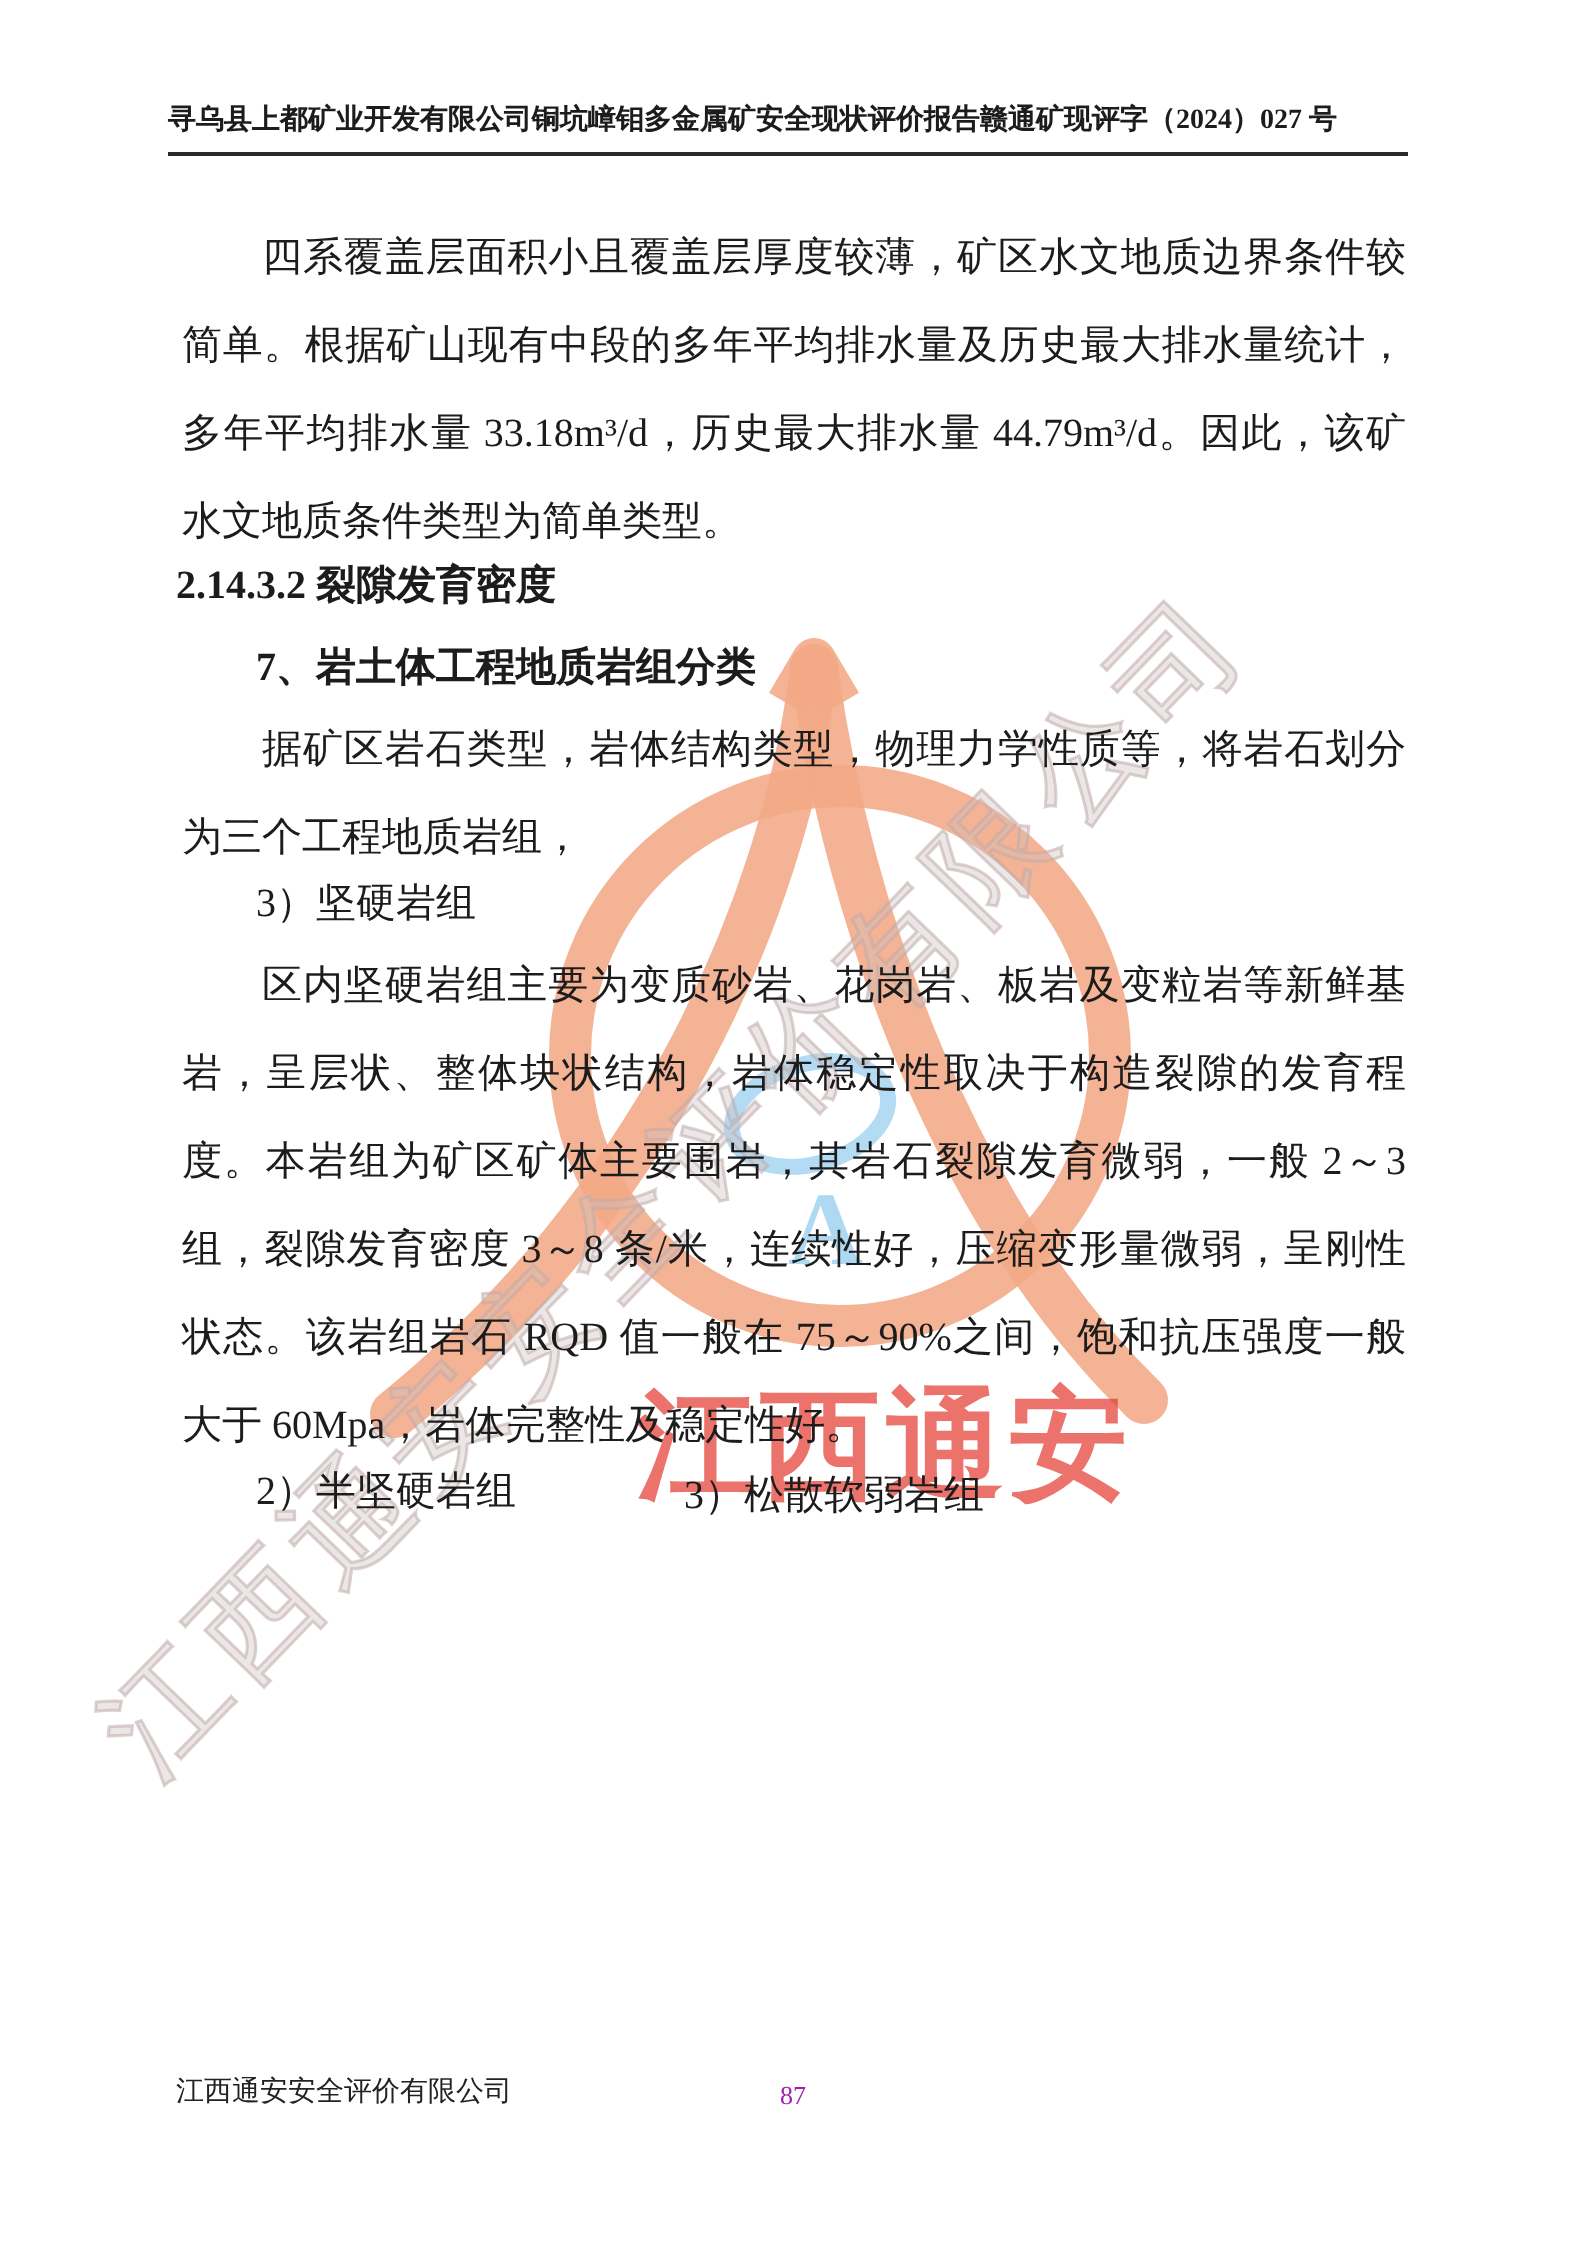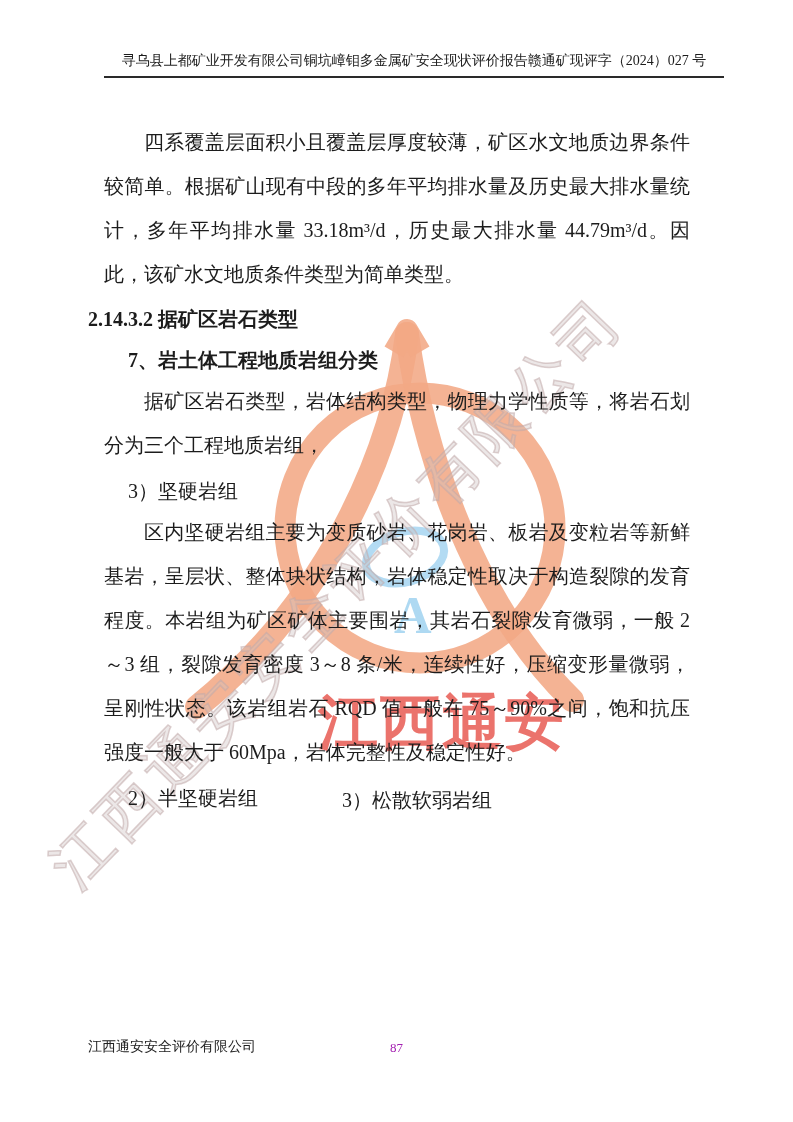--- a/index.html
+++ b/index.html
@@ -7,25 +7,26 @@
     position:relative;
     width:793px;height:1122px;
     background:#ffffff;
     margin:0 auto;
     overflow:hidden;
     font-family:"Liberation Serif","DejaVu Serif",serif;
     color:#1c1c1c;
   }
   
   .header{
-    position:absolute;left:104px;top:50px;width:620px;
+    position:absolute;left:84px;top:50px;width:620px;
     font-size:14px;line-height:22px;
-    display:flex;justify-content:center;
+    display:flex;justify-content:flex-start;
     border-bottom:2px solid #2a2a2a;
     padding-bottom:4px;
+    font-weight:bold;
   }
   
   .wm{position:absolute;inset:0;z-index:0;pointer-events:none;}
   .wm-red{
     position:absolute;left:318px;top:687px;
     font-size:60px;font-weight:bold;letter-spacing:2px;line-height:72px;
     color:rgba(226,56,46,0.70);
     white-space:nowrap;
     text-align:right;
   }
@@ -41,21 +42,21 @@
     font-size:52px;font-weight:bold;line-height:56px;
     color:rgba(160,210,240,0.85);
   }
   
   .content{
     position:absolute;left:88px;top:0;width:618px;
     padding-top:104px;z-index:1;
   }
   .para{
     font-size:20px;line-height:44px;text-align:justify;
-    text-indent:2em;margin:16px;
+    text-indent:2em;margin:3px;
   }
   .h1{
     font-size:20px;font-weight:bold;line-height:30px;
     margin:-8px 0 0 0;
   }
   .h2{
     font-size:20px;font-weight:bold;line-height:30px;
     margin:11px 0 0 0;text-indent:2em;
   }
   .sub{
@@ -96,21 +97,21 @@
     <div class="wm-blue-a">A</div>
   </div>
 
   <div class="header">
     <span>寻乌县上都矿业开发有限公司铜坑嶂钼多金属矿安全现状评价报告</span>
     <span>赣通矿现评字（2024）027 号</span>
   </div>
 
   <div class="content">
     <p class="para">四系覆盖层面积小且覆盖层厚度较薄，矿区水文地质边界条件较简单。根据矿山现有中段的多年平均排水量及历史最大排水量统计，多年平均排水量 33.18m³/d，历史最大排水量 44.79m³/d。因此，该矿水文地质条件类型为简单类型。</p>
-    <p class="h1">2.14.3.2 据矿区岩石类型</p>
+    <p class="h1">2.14.3.2 裂隙发育密度</p>
     <p class="h2">7、岩土体工程地质岩组分类</p>
     <p class="para mt4">据矿区岩石类型，岩体结构类型，物理力学性质等，将岩石划分为三个工程地质岩组，</p>
     <p class="sub">3）坚硬岩组</p>
     <p class="para mt4">区内坚硬岩组主要为变质砂岩、花岗岩、板岩及变粒岩等新鲜基岩，呈层状、整体块状结构，岩体稳定性取决于构造裂隙的发育程度。本岩组为矿区矿体主要围岩，其岩石裂隙发育微弱，一般 2～3 组，裂隙发育密度 3～8 条/米，连续性好，压缩变形量微弱，呈刚性状态。该岩组岩石 RQD 值一般在 75～90%之间，饱和抗压强度一般大于 60Mpa，岩体完整性及稳定性好。</p>
     <p class="sub">2）半坚硬岩组</p>
     <p class="sub mtlast">3）松散软弱岩组</p>
   </div>
 
   <div class="footer">
     <span class="footer-company">江西通安安全评价有限公司</span>

